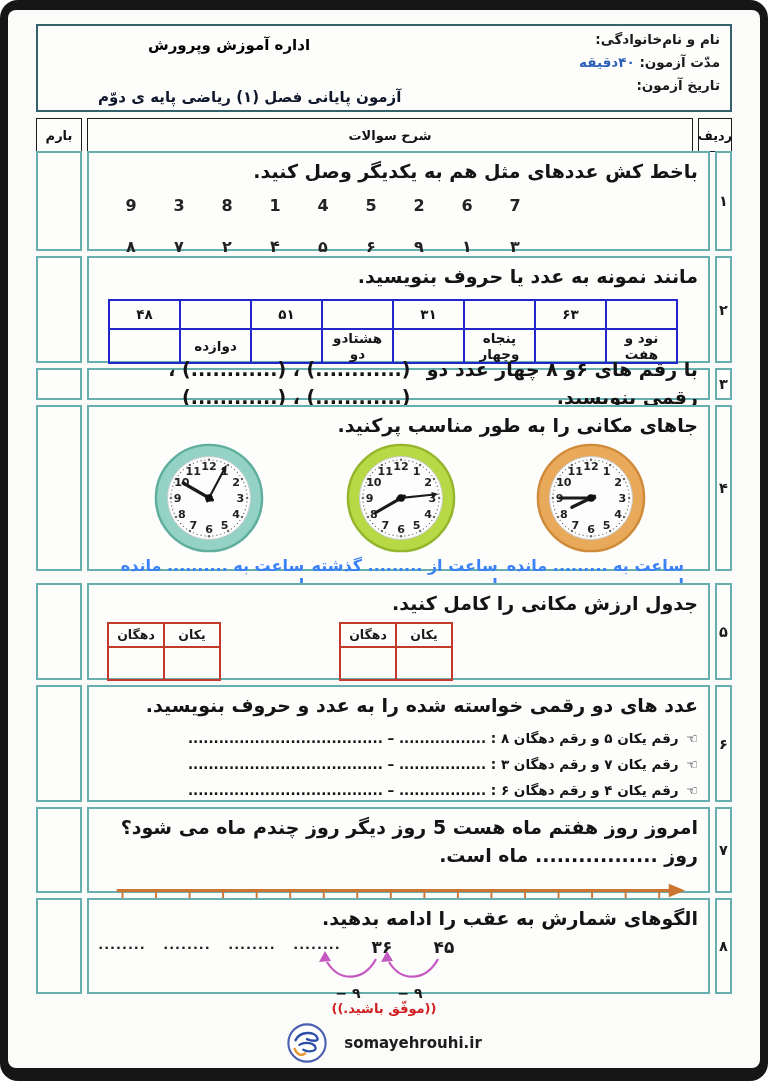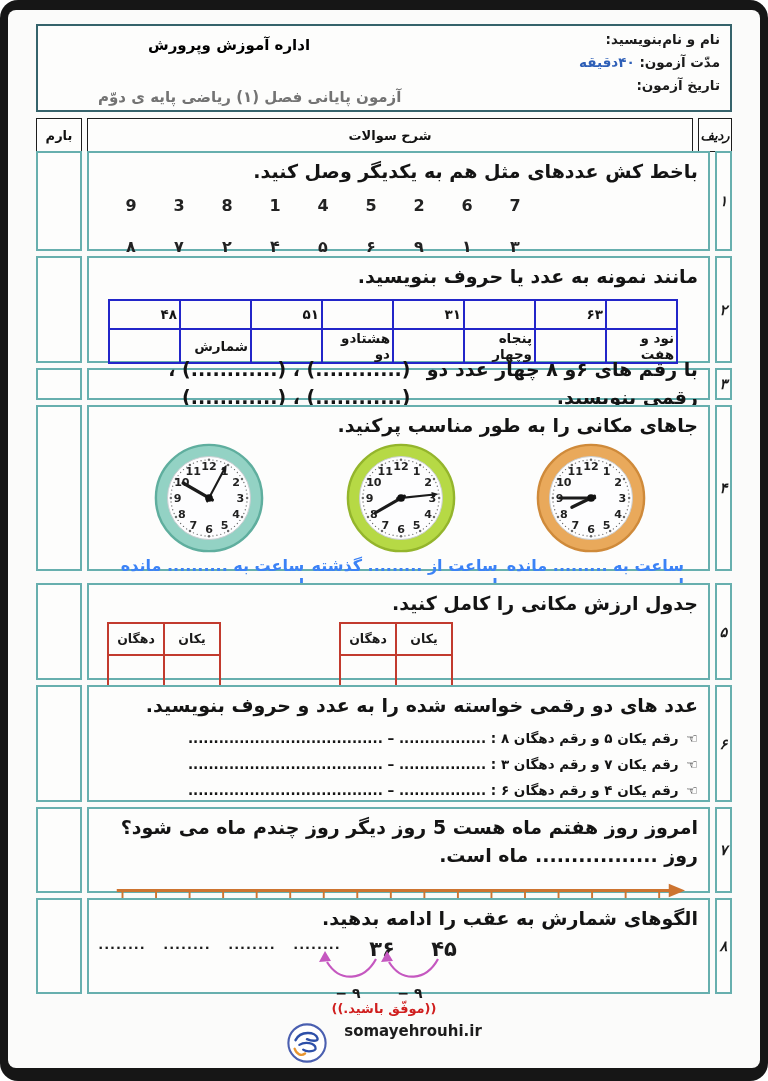--- a/index.html
+++ b/index.html
@@ -7,76 +7,76 @@
   body{font-family:"DejaVu Sans",sans-serif;}
   .frame{position:relative;width:768px;height:1081px;background:#161616;border-radius:18px;}
   .page{position:absolute;top:10px;left:8px;right:8px;bottom:13px;background:#fbfbfa;border-radius:8px;overflow:hidden;}
   .inner{margin:0 28px;}
   
   .header-box{margin-top:14px;height:88px;border:2px solid #35636b;background:#fdfdfc;position:relative;direction:rtl;}
   .header-right{position:absolute;right:10px;top:5px;display:flex;flex-direction:column;gap:7px;font-size:13.5px;font-weight:bold;color:#1b1b1b;}
   .blue{color:#2e5fb7;}
   .header-center{position:absolute;left:60px;top:4px;width:380px;height:80px;}
   .org-title{position:absolute;top:6px;left:50px;font-size:15px;font-weight:bold;color:#000000;}
-  .exam-title{position:absolute;bottom:4px;left:0px;font-size:15px;font-weight:bold;color:#737373;}
+  .exam-title{position:absolute;bottom:4px;left:0px;font-size:15px;font-weight:bold;color:#0f172a;}
   
   .qrow{display:flex;gap:5px;margin-top:5px;align-items:stretch;}
   .cell{border:2px solid #67afae;background:#fdfdfc;}
   .score{width:46px;flex:none;}
   .content{flex:1;direction:rtl;padding:5px 10px;position:relative;}
-  .rownum{width:17px;flex:none;display:flex;align-items:center;justify-content:center;font-weight:bold;font-size:14.5px;color:#1b1b1b;font-style:italic;}
+  .rownum{width:17px;flex:none;display:flex;align-items:center;justify-content:center;font-weight:bold;font-size:14.5px;color:#1b1b1b;}
   .thead{margin-top:6px;height:28px;}
   .thead .cell{border:1.6px solid #1d1d1d;display:flex;align-items:center;justify-content:center;font-weight:bold;font-size:13px;color:#111;padding:16px;text-align:center;}
   .qtext{font-weight:bold;font-size:19px;color:#141414;line-height:1.45;}
   
   .digits{display:flex;direction:ltr;padding-left:8px;margin-top:10px;}
   .digits span{width:48px;text-align:center;font-weight:bold;font-size:16px;color:#222;}
   .digits.second{margin-top:22px;}
   
   table.convert{border-collapse:collapse;table-layout:fixed;width:570px;margin:8px 20px 0 0;direction:rtl;}
-  table.convert td{border:2px solid #2326c9;height:29px;text-align:right;font-weight:bold;font-size:13.5px;color:#151515;padding:0 2px;}
+  table.convert td{border:2px solid #2326c9;height:29px;text-align:center;font-weight:bold;font-size:13.5px;color:#151515;padding:0 2px;}
   
   .clocks{display:flex;direction:rtl;justify-content:space-between;padding:0 14px;margin-top:2px;}
   .clock-wrap{display:flex;flex-direction:column;align-items:center;}
   .clock-caption{font-weight:bold;font-size:16px;color:#3b82f6;margin-top:2px;}
   
   .pv-zone{position:relative;height:78px;margin-top:4px;direction:ltr;}
   .pv-group{position:absolute;top:0;width:118px;text-align:center;}
   table.pv{border-collapse:collapse;table-layout:fixed;width:114px;direction:rtl;margin:0 auto;}
   table.pv td{border:2px solid #c23b2e;text-align:center;font-weight:bold;font-size:12.5px;color:#1a1a1a;}
-  table.pv tr.hd td{height:32px;}
+  table.pv tr.hd td{height:24px;}
   table.pv tr.bd td{height:33px;}
   .pv-num{font-weight:bold;font-size:15px;color:#111;margin-top:3px;}
   
   .q6-line{font-weight:bold;font-size:13.5px;color:#141414;margin-top:10px;}
   .hand-icon{font-size:13px;margin-left:3px;color:#222;}
   .q6-blank{letter-spacing:.5px;}
   
   .numline-holder{direction:ltr;text-align:center;margin-top:8px;}
   
   .seq{position:relative;height:76px;direction:ltr;margin-top:2px;}
-  .seq-item{position:absolute;top:2px;transform:translateX(-50%);font-weight:bold;font-size:21px;color:#1a1a1a;white-space:nowrap;}
+  .seq-item{position:absolute;top:2px;transform:translateX(-50%);font-weight:bold;font-size:17px;color:#1a1a1a;white-space:nowrap;}
   .seq-item.dots{font-size:13px;letter-spacing:1px;}
   .seq-arcs{position:absolute;left:0;top:0;}
   .step-label{position:absolute;transform:translateX(-50%);font-weight:bold;font-size:14px;color:#1a1a1a;direction:ltr;}
   
   .goodluck{margin-top:7px;text-align:center;font-weight:bold;font-size:13px;color:#d01f1f;direction:rtl;}
-  .logo-row{margin-top:6px;display:flex;justify-content:center;gap:16px;}
+  .logo-row{margin-top:6px;display:flex;align-items:center;justify-content:center;gap:16px;}
   .site-name{font-weight:bold;font-size:15px;color:#1c1c1c;}
 </style>
 </head>
 <body>
 
 <div class="frame">
  <div class="page">
   <div class="inner">
 
    <div class="header-box">
      <div class="header-right">
-       <div><span>نام و نام‌بنویسید:</span></div>
+       <div><span>نام و نام‌خانوادگی:</span></div>
        <div><span>مدّت آزمون:</span> <span class="blue">۴۰دقیقه</span></div>
        <div><span>تاریخ آزمون:</span></div>
      </div>
      <div class="header-center">
        <div class="org-title">اداره آموزش وپرورش</div>
        <div class="exam-title">آزمون پایانی فصل (۱) ریاضی پایه ی دوّم</div>
      </div>
    </div>
 
    <div class="qrow thead">
@@ -131,21 +131,21 @@
            <td></td>
            <td>۴۸</td>
          </tr>
          <tr>
            <td>نود و هفت</td>
            <td></td>
            <td>پنجاه وچهار</td>
            <td></td>
            <td>هشتادو دو</td>
            <td></td>
-           <td>شمارش</td>
+           <td>دوازده</td>
            <td></td>
          </tr>
        </tbody>
             </table>
      </div>
      <div class="cell rownum">۲</div>
    </div>
 
    <div class="qrow" style="height:32px;">
      <div class="cell score"></div>

